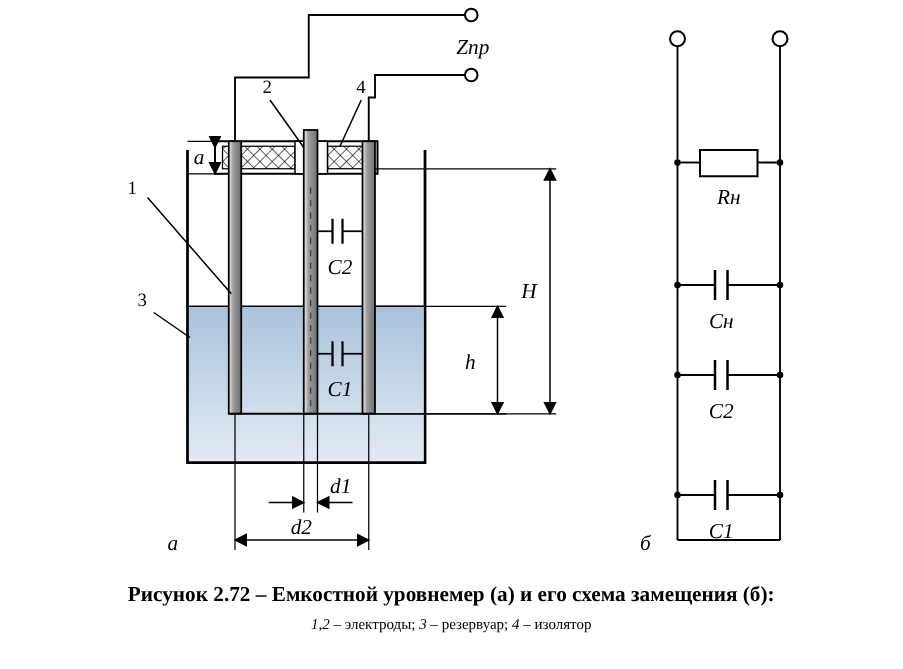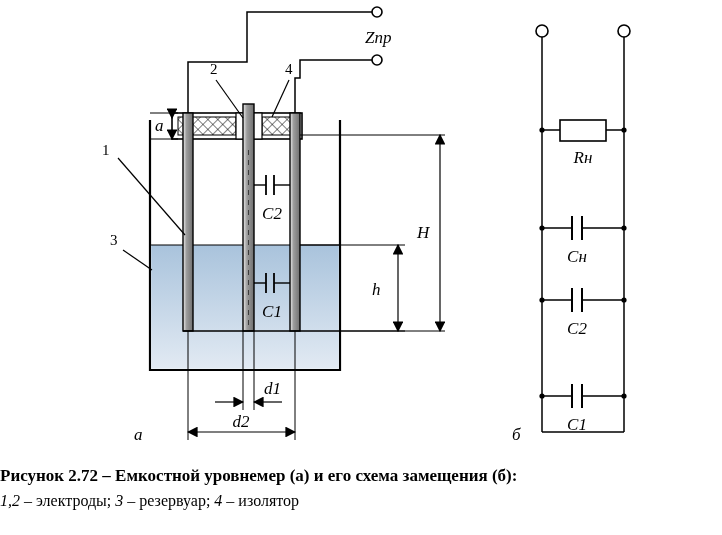--- a/index.html
+++ b/index.html
@@ -18,32 +18,32 @@
     position: absolute;
     left: 0;
     top: 0;
     width: 722px;
     height: 535px;
   }
   .caption {
     position: absolute;
     left: 0;
     width: 722px;
-    text-align: left;
+    text-align: center;
     font-family: "Liberation Serif", serif;
     color: #000;
   }
   .caption-main {
     top: 466px;
     font-size: 17px;
     font-weight: bold;
   }
   .caption-sub {
     top: 492px;
-    font-size: 16px;
+    font-size: 12px;
   }
   .caption-sub i {
     font-style: italic;
   }
   .svg-label {
     font-family: "Liberation Serif", serif;
     font-style: italic;
     font-size: 17px;
     fill: #000;
   }

